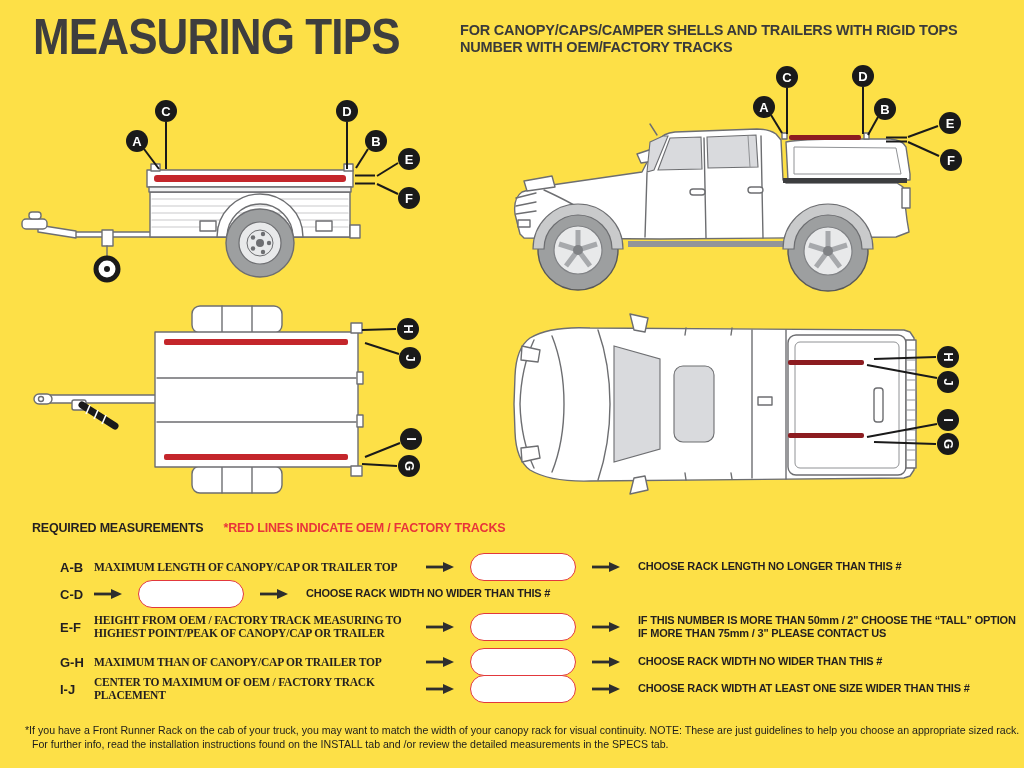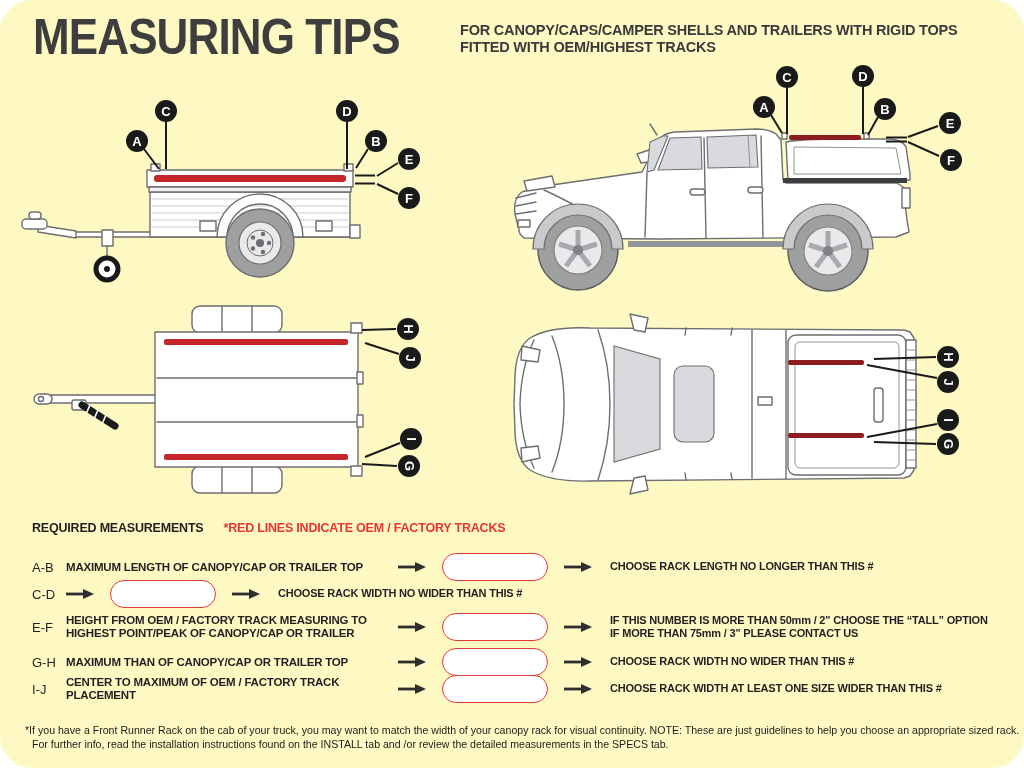--- a/index.html
+++ b/index.html
@@ -1,29 +1,29 @@
 <!DOCTYPE html>
 <html><head>
 <meta charset="utf-8">
 <style>
   html,body{margin:0;padding:0;background:#fff;}
-  .page{position:relative;width:1024px;height:768px;background:#fef9c3;overflow:hidden;
-        font-family:"Liberation Sans",sans-serif;color:#231f20;border-radius:32px;}
+  .page{position:relative;width:1024px;height:768px;background:#fde047;overflow:hidden;
+        font-family:"Liberation Sans",sans-serif;color:#231f20;}
   .abs{position:absolute;}
   .title{left:33px;top:8px;font-size:50px;font-weight:800;color:#3e3e3e;letter-spacing:-1px;
          transform:scaleX(.88);transform-origin:left top;white-space:nowrap;}
   .subtitle{left:460px;top:22px;font-size:14.5px;font-weight:700;color:#3a3a3a;
             line-height:16.5px;letter-spacing:-0.2px;}
   .diagram{position:absolute;}
   .legend{left:32px;top:521px;display:flex;gap:20px;font-size:12.5px;font-weight:700;letter-spacing:-0.2px;}
   .legend-red{color:#e8343a;}
   .mrow{position:absolute;left:32px;display:flex;align-items:center;height:28px;}
   .mrow.tall{height:34px;}
-  .mkey{width:34px;font-size:13px;font-weight:400;}
-  .mdesc{width:332px;font-size:11.5px;font-weight:700;line-height:13px;white-space:pre-line;letter-spacing:-0.2px;}
+  .mkey{width:34px;font-size:13px;font-weight:700;margin-left:28px;}
+  .mdesc{width:332px;font-size:11.5px;font-weight:700;line-height:13px;white-space:pre-line;letter-spacing:-0.2px;font-family:Liberation Serif, serif;}
   .arr{width:30px;display:flex;align-items:center;}
   .arr2{margin-left:16px;}
   .pill{width:104px;height:26px;border:1.6px solid #e2383c;border-radius:15px;background:#fff;margin-left:14px;}
   .mresult{margin-left:16px;width:420px;font-size:11px;font-weight:700;line-height:13.5px;
            white-space:pre-line;letter-spacing:-0.2px;}
   .footnote{left:25px;top:724px;width:996px;font-size:10.6px;line-height:13.6px;color:#1c1c1c;
             text-indent:-7px;padding-left:7px;}
   .lblc circle{fill:#1a1a1a;}
   .lblc text{fill:#fff;font-size:13px;font-weight:700;text-anchor:middle;
              font-family:"Liberation Sans",sans-serif;}
@@ -32,21 +32,21 @@
   .thin{stroke:#909295;stroke-width:1;fill:none;}
 </style>
 </head>
 <body>
 
 <div class="page">
 
   <div class="abs title">MEASURING TIPS</div>
   <div class="abs subtitle">
     <div>FOR CANOPY/CAPS/CAMPER SHELLS AND TRAILERS WITH RIGID TOPS</div>
-    <div>FITTED WITH OEM/HIGHEST TRACKS</div>
+    <div>NUMBER WITH OEM/FACTORY TRACKS</div>
   </div>
 
   <svg class="diagram" style="left:20px;top:80px" width="440" height="215" viewBox="0 0 440 215">
     <g class="art">
       <rect x="55" y="152" width="278" height="5" fill="#fff"></rect>
       <polygon points="18,145 56,151 56,158 18,152" fill="#fff"></polygon>
       <rect x="2" y="139" width="25" height="10" rx="4" fill="#fff"></rect>
       <rect x="9" y="132" width="12" height="7" rx="3" fill="#fff"></rect>
       <rect x="82" y="150" width="11" height="16" fill="#fff"></rect>
       <line x1="87" y1="166" x2="87" y2="180"></line>

